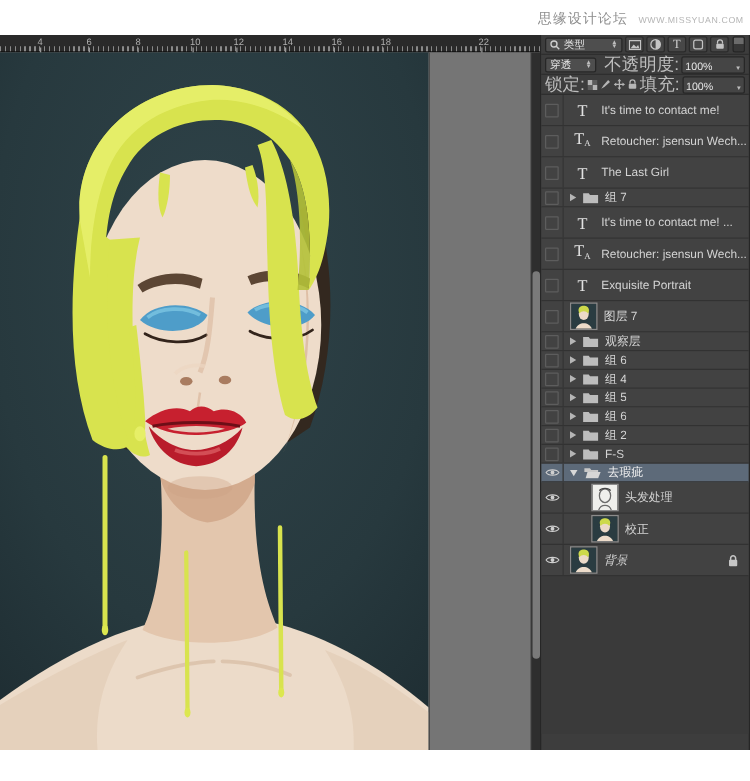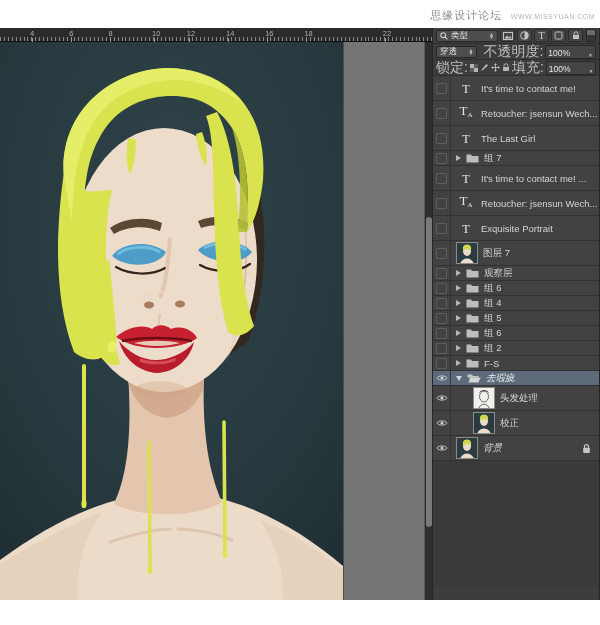--- a/index.html
+++ b/index.html
@@ -51,21 +51,21 @@
   .icon-plain{width:14px;height:13px;display:flex;align-items:center;justify-content:center;}
   .t-glyph{font-family:"Liberation Serif","DejaVu Serif",serif;font-size:10px;color:#cfcfcf;line-height:10px;}
   .toggle{width:8px;height:11px;background:linear-gradient(#6b6b6b 0 45%,#373737 45% 100%);
     border:1px solid #252525;border-radius:2px;margin-left:auto;}
 
   
   .layer-list{height:511px;overflow:hidden;background:#3a3a3a;}
   .layer-row{display:flex;align-items:center;border-bottom:1px solid #323232;background:#424242;box-sizing:border-box;}
   .layer-row.h25{height:25px;}
   .layer-row.h15{height:15px;}
-  .layer-row.selected{background:#5d6a79;font-style:italic;}
+  .layer-row.selected{background:#5d6a79;}
   .eye-well{width:17px;align-self:stretch;display:flex;align-items:center;justify-content:center;
     border-right:1px solid #343434;flex:0 0 17px;}
   .eye-empty{width:9px;height:9px;border:1px solid #5d5d5d;border-radius:1px;}
   .row-body{display:flex;align-items:center;flex:1;gap:5px;padding-left:5px;min-width:0;align-self:stretch;}
   .indent-sp{width:12px;flex:0 0 12px;}
   .tri{width:0;height:0;flex:0 0 auto;}
   .tri.closed{border-left:5px solid #b5b5b5;border-top:3.5px solid transparent;border-bottom:3.5px solid transparent;}
   .tri.open{border-top:5px solid #d8d8d8;border-left:3.5px solid transparent;border-right:3.5px solid transparent;}
   .thumb-T{width:20px;text-align:center;font-family:"Liberation Serif","DejaVu Serif",serif;
     font-size:13px;color:#e2e2e2;line-height:13px;flex:0 0 20px;}

